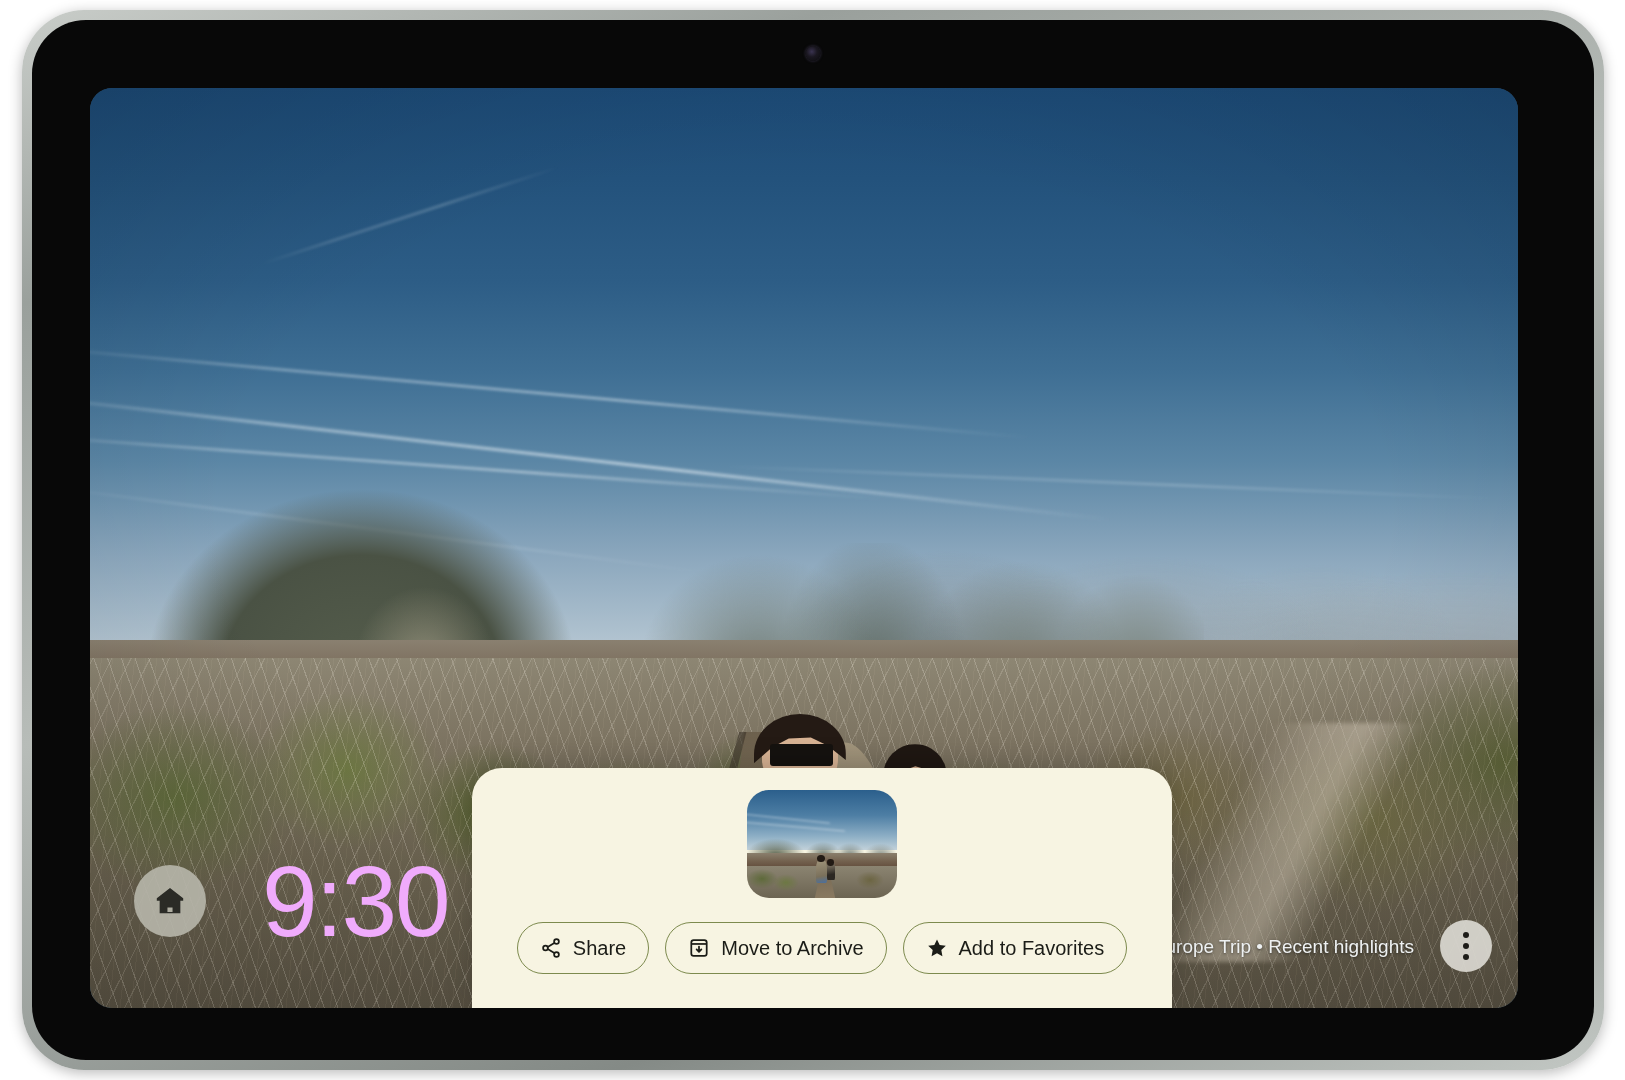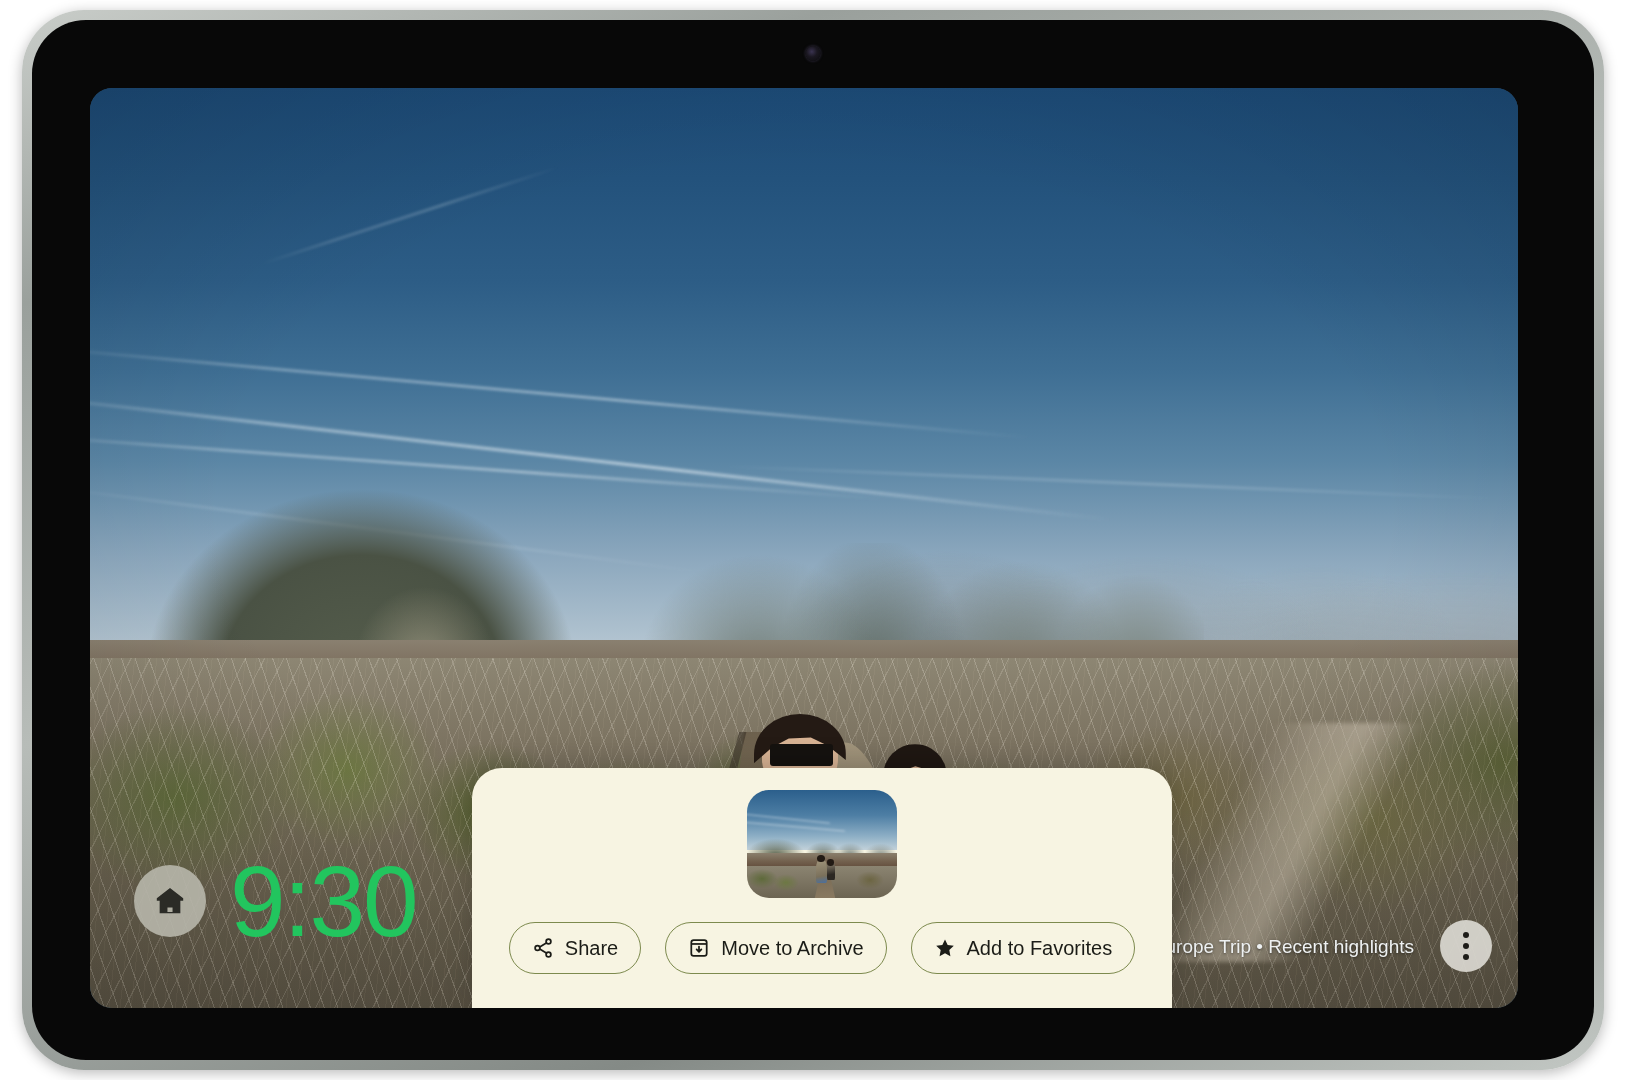--- a/index.html
+++ b/index.html
@@ -236,21 +236,21 @@
     position: absolute; left: 44px; bottom: 62px;
     display: flex; align-items: center; gap: 24px;
   }
   .home-chip {
     width: 72px; height: 72px; border-radius: 50%;
     background: rgba(181,180,168,.92);
     display: flex; align-items: center; justify-content: center;
   }
   .clock-text {
     font-size: 100px; line-height: .9; font-weight: 400;
-    color: #22c55e; letter-spacing: -2px;
+    color: #f0abfc; letter-spacing: -2px; margin-left: 32px;
   }
 
   
   .caption {
     position: absolute; right: 104px; bottom: 50px;
     font-size: 19px; color: #eef1f2;
     white-space: nowrap;
     text-shadow: 0 1px 3px rgba(0,0,0,.55);
   }
   .overflow-btn {
@@ -328,21 +328,21 @@
     position:absolute; left:53%; bottom:17%; width:5.4%; height:17%;
     background: linear-gradient(170deg,#9c917c 0%, #2b2722 70%);
     border-radius: 40% 40% 12% 12%;
   }
   .thumb .t-p2h {
     position:absolute; left:53.5%; bottom:30%; width:4.4%; height:6%;
     background:#221a14; border-radius:50%;
   }
 
   .action-row {
-    display: flex; align-items: flex-end; gap: 24px;
+    display: flex; align-items: flex-end; gap: 16px;
     margin-top: 24px;
   }
   .chip {
     display: inline-flex; align-items: center; gap: 11px;
     height: 52px; padding: 0 22px;
     border: 1.6px solid #7d8a4e;
     border-radius: 26px;
     background: transparent;
     color: #1b1c17;
     font-size: 20px;

